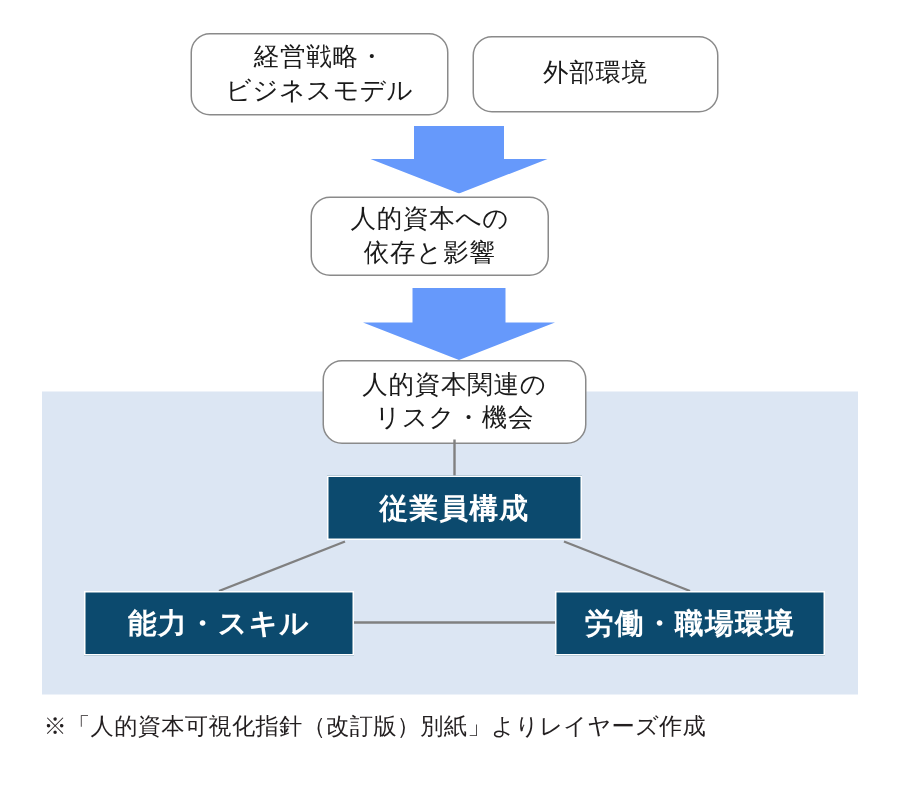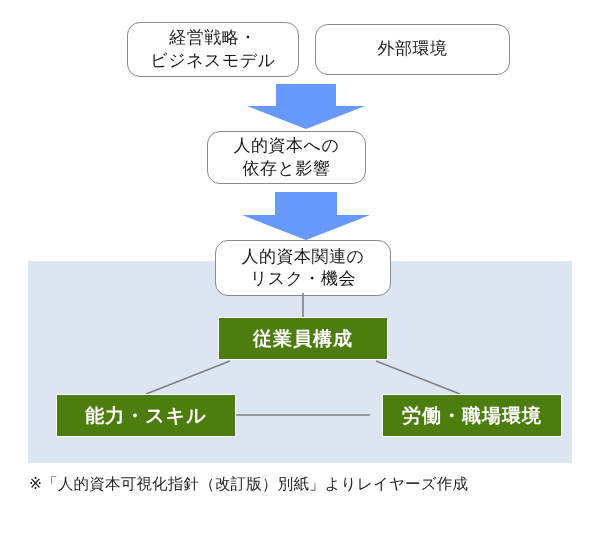--- a/index.html
+++ b/index.html
@@ -37,43 +37,43 @@
     align-items: center;
     justify-content: center;
     text-align: center;
     color: #1a1a1a;
     font-size: 17px;
     line-height: 1.32;
     letter-spacing: 0.5px;
     white-space: pre-line;
   }
   #box-strategy  { left: 127px; top: 22px;  width: 172px; height: 55px; }
-  #box-external  { left: 315px; top: 24px;  width: 195px; height: 51px; }
+  #box-external  { left: 315px; top: 24px;  width: 164px; height: 51px; }
   #box-depend    { left: 207px; top: 131px; width: 159px; height: 53px; }
   #box-risk      { left: 215px; top: 240px; width: 176px; height: 56px; }
 
   
   .bbox {
     position: absolute;
     box-sizing: border-box;
-    background: #4d7c0f;
+    background: #0c4a6e;
     border: 1.5px solid #ffffff;
     display: flex;
     align-items: center;
     justify-content: center;
     text-align: center;
     color: #ffffff;
     font-size: 19px;
     font-weight: bold;
     letter-spacing: 1px;
     z-index: 3;
   }
   #box-workforce { left: 218px; top: 317px; width: 170px; height: 43px; }
   #box-skill     { left: 56px;  top: 394px; width: 180px; height: 43px; }
-  #box-worksite  { left: 382px; top: 394px; width: 180px; height: 43px; }
+  #box-worksite  { left: 370px; top: 394px; width: 180px; height: 43px; }
 
   
   #links {
     position: absolute;
     left: 0; top: 0;
     width: 600px; height: 533px;
     z-index: 2;
   }
   
   .arrow { position: absolute; z-index: 1; }
@@ -82,20 +82,21 @@
 
   
   .footnote {
     position: absolute;
     left: 29px;
     top: 474px;
     font-size: 15.5px;
     color: #231f20;
     letter-spacing: 0.2px;
     white-space: nowrap;
+    font-family: Liberation Mono, monospace;
   }
 </style>
 </head>
 <body>
 
 <div id="canvas">
 
   <div class="panel"></div>
 
   <svg id="links" viewBox="0 0 600 533" xmlns="http://www.w3.org/2000/svg">

